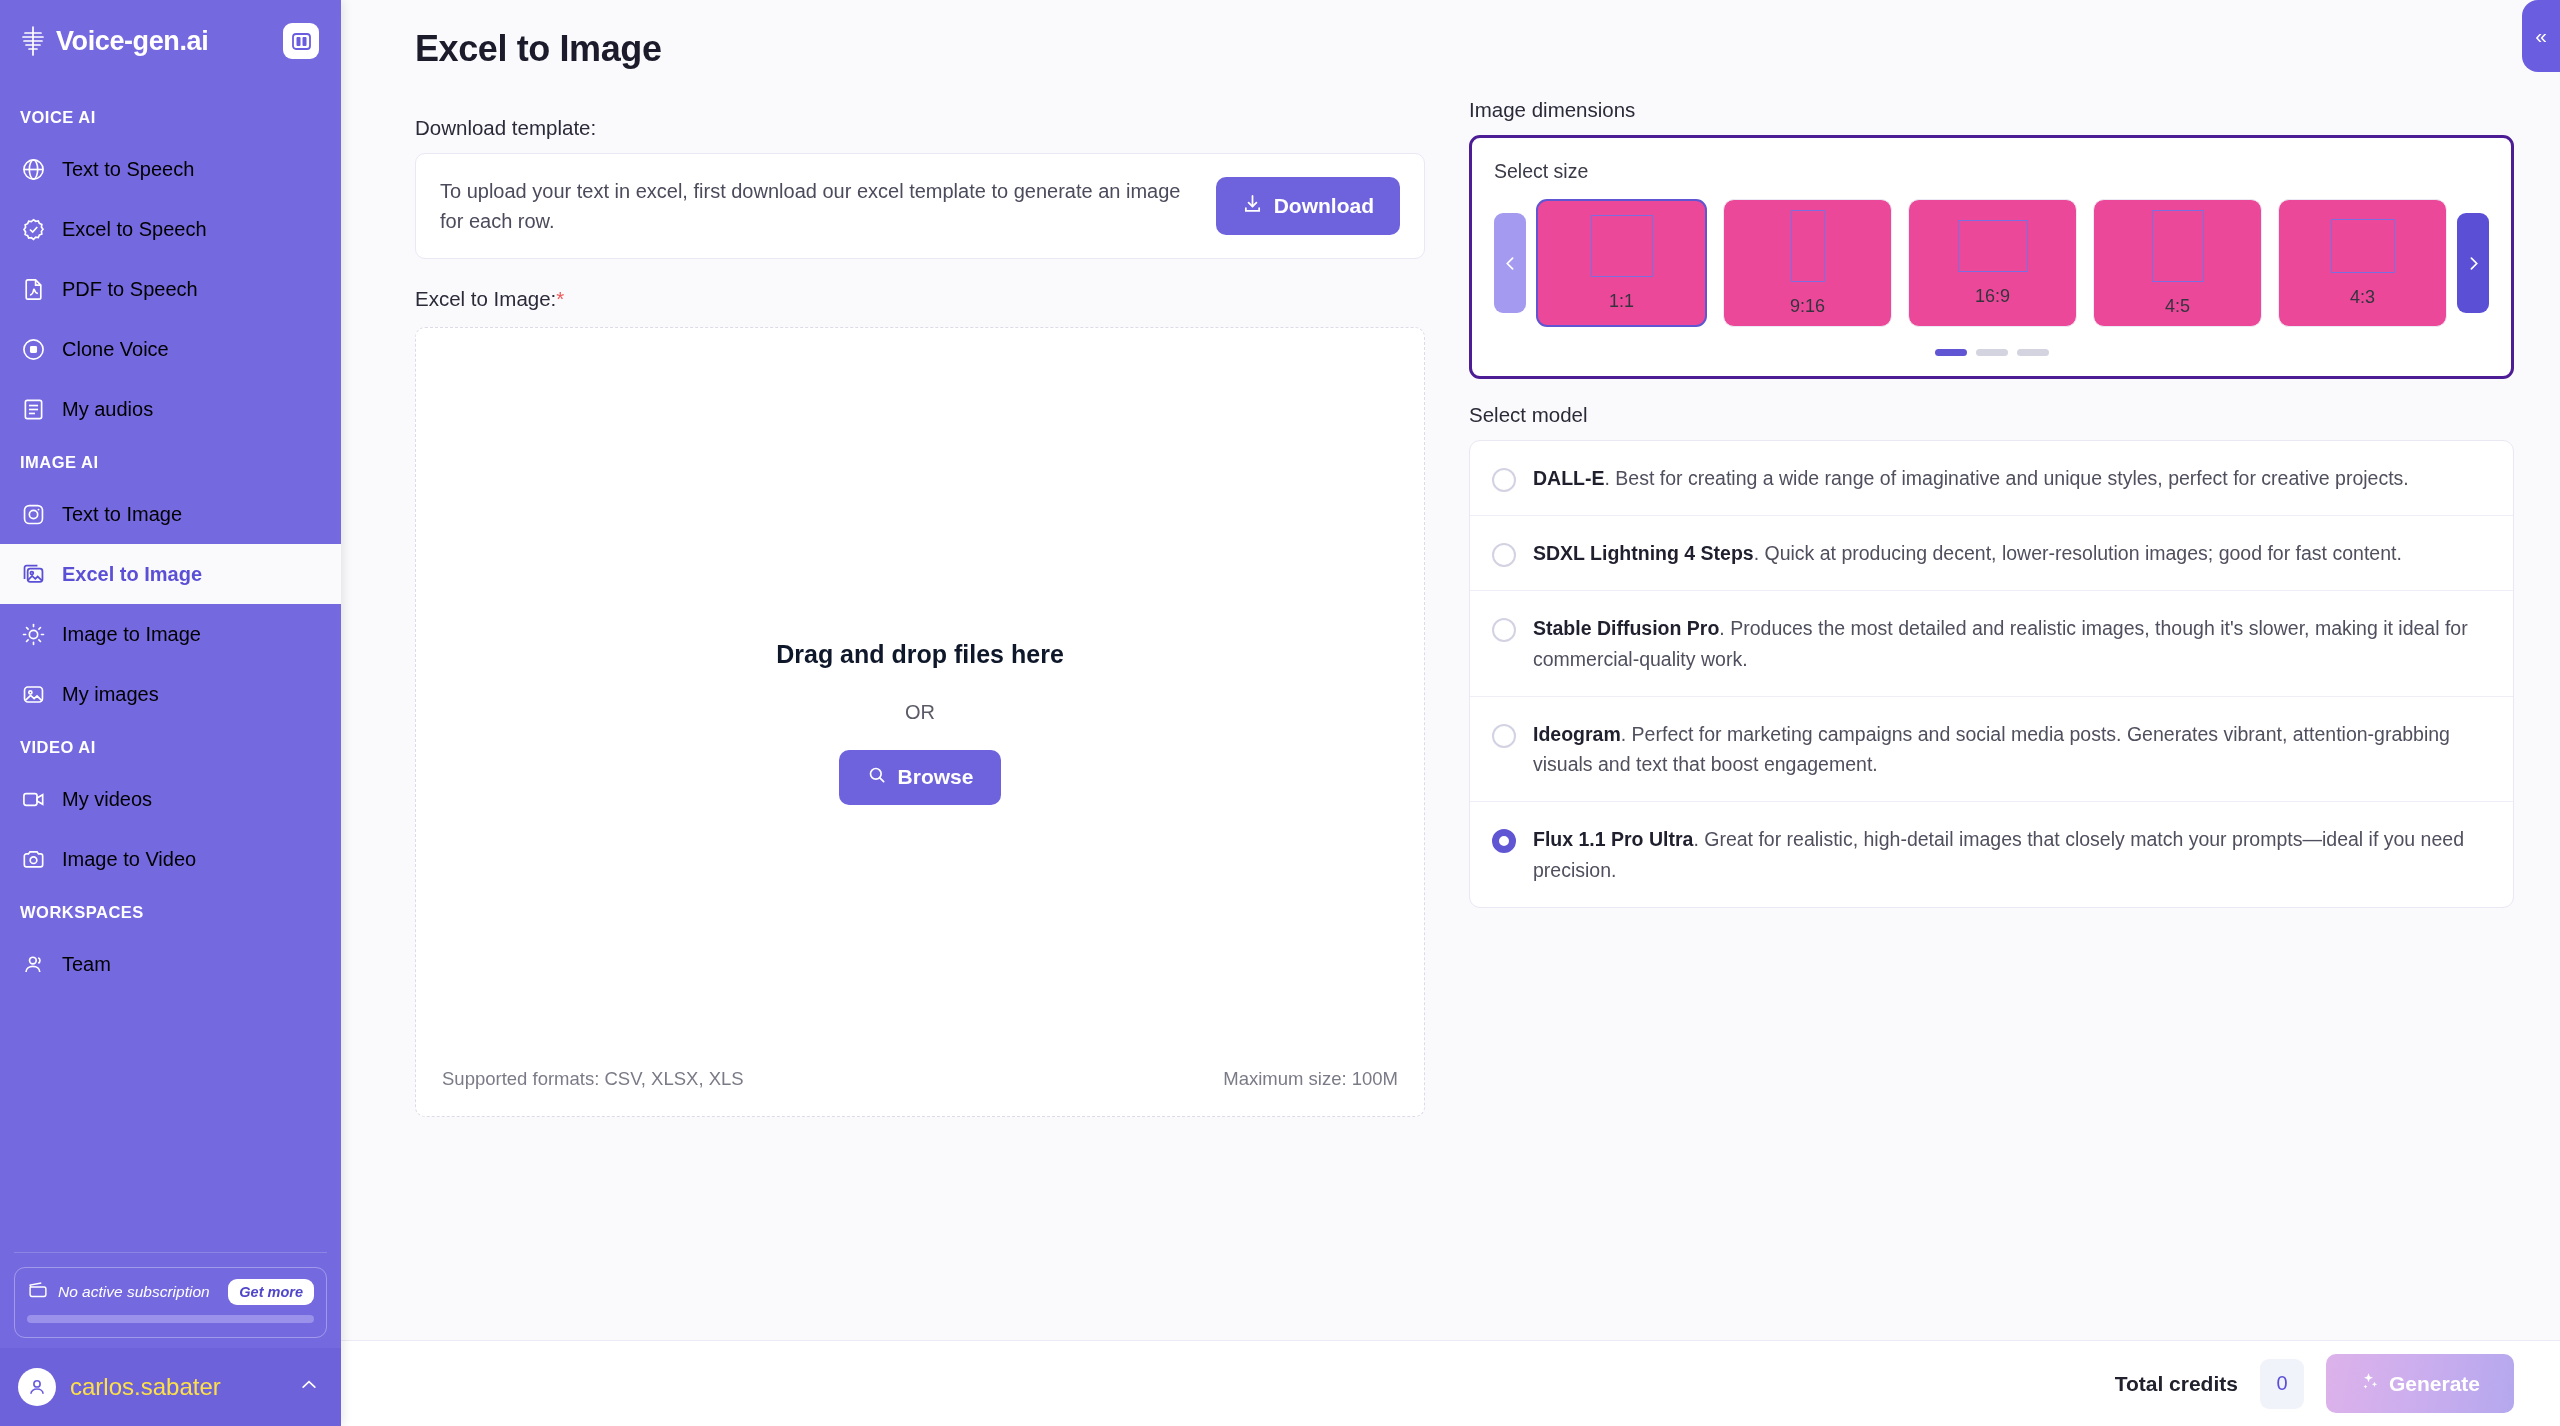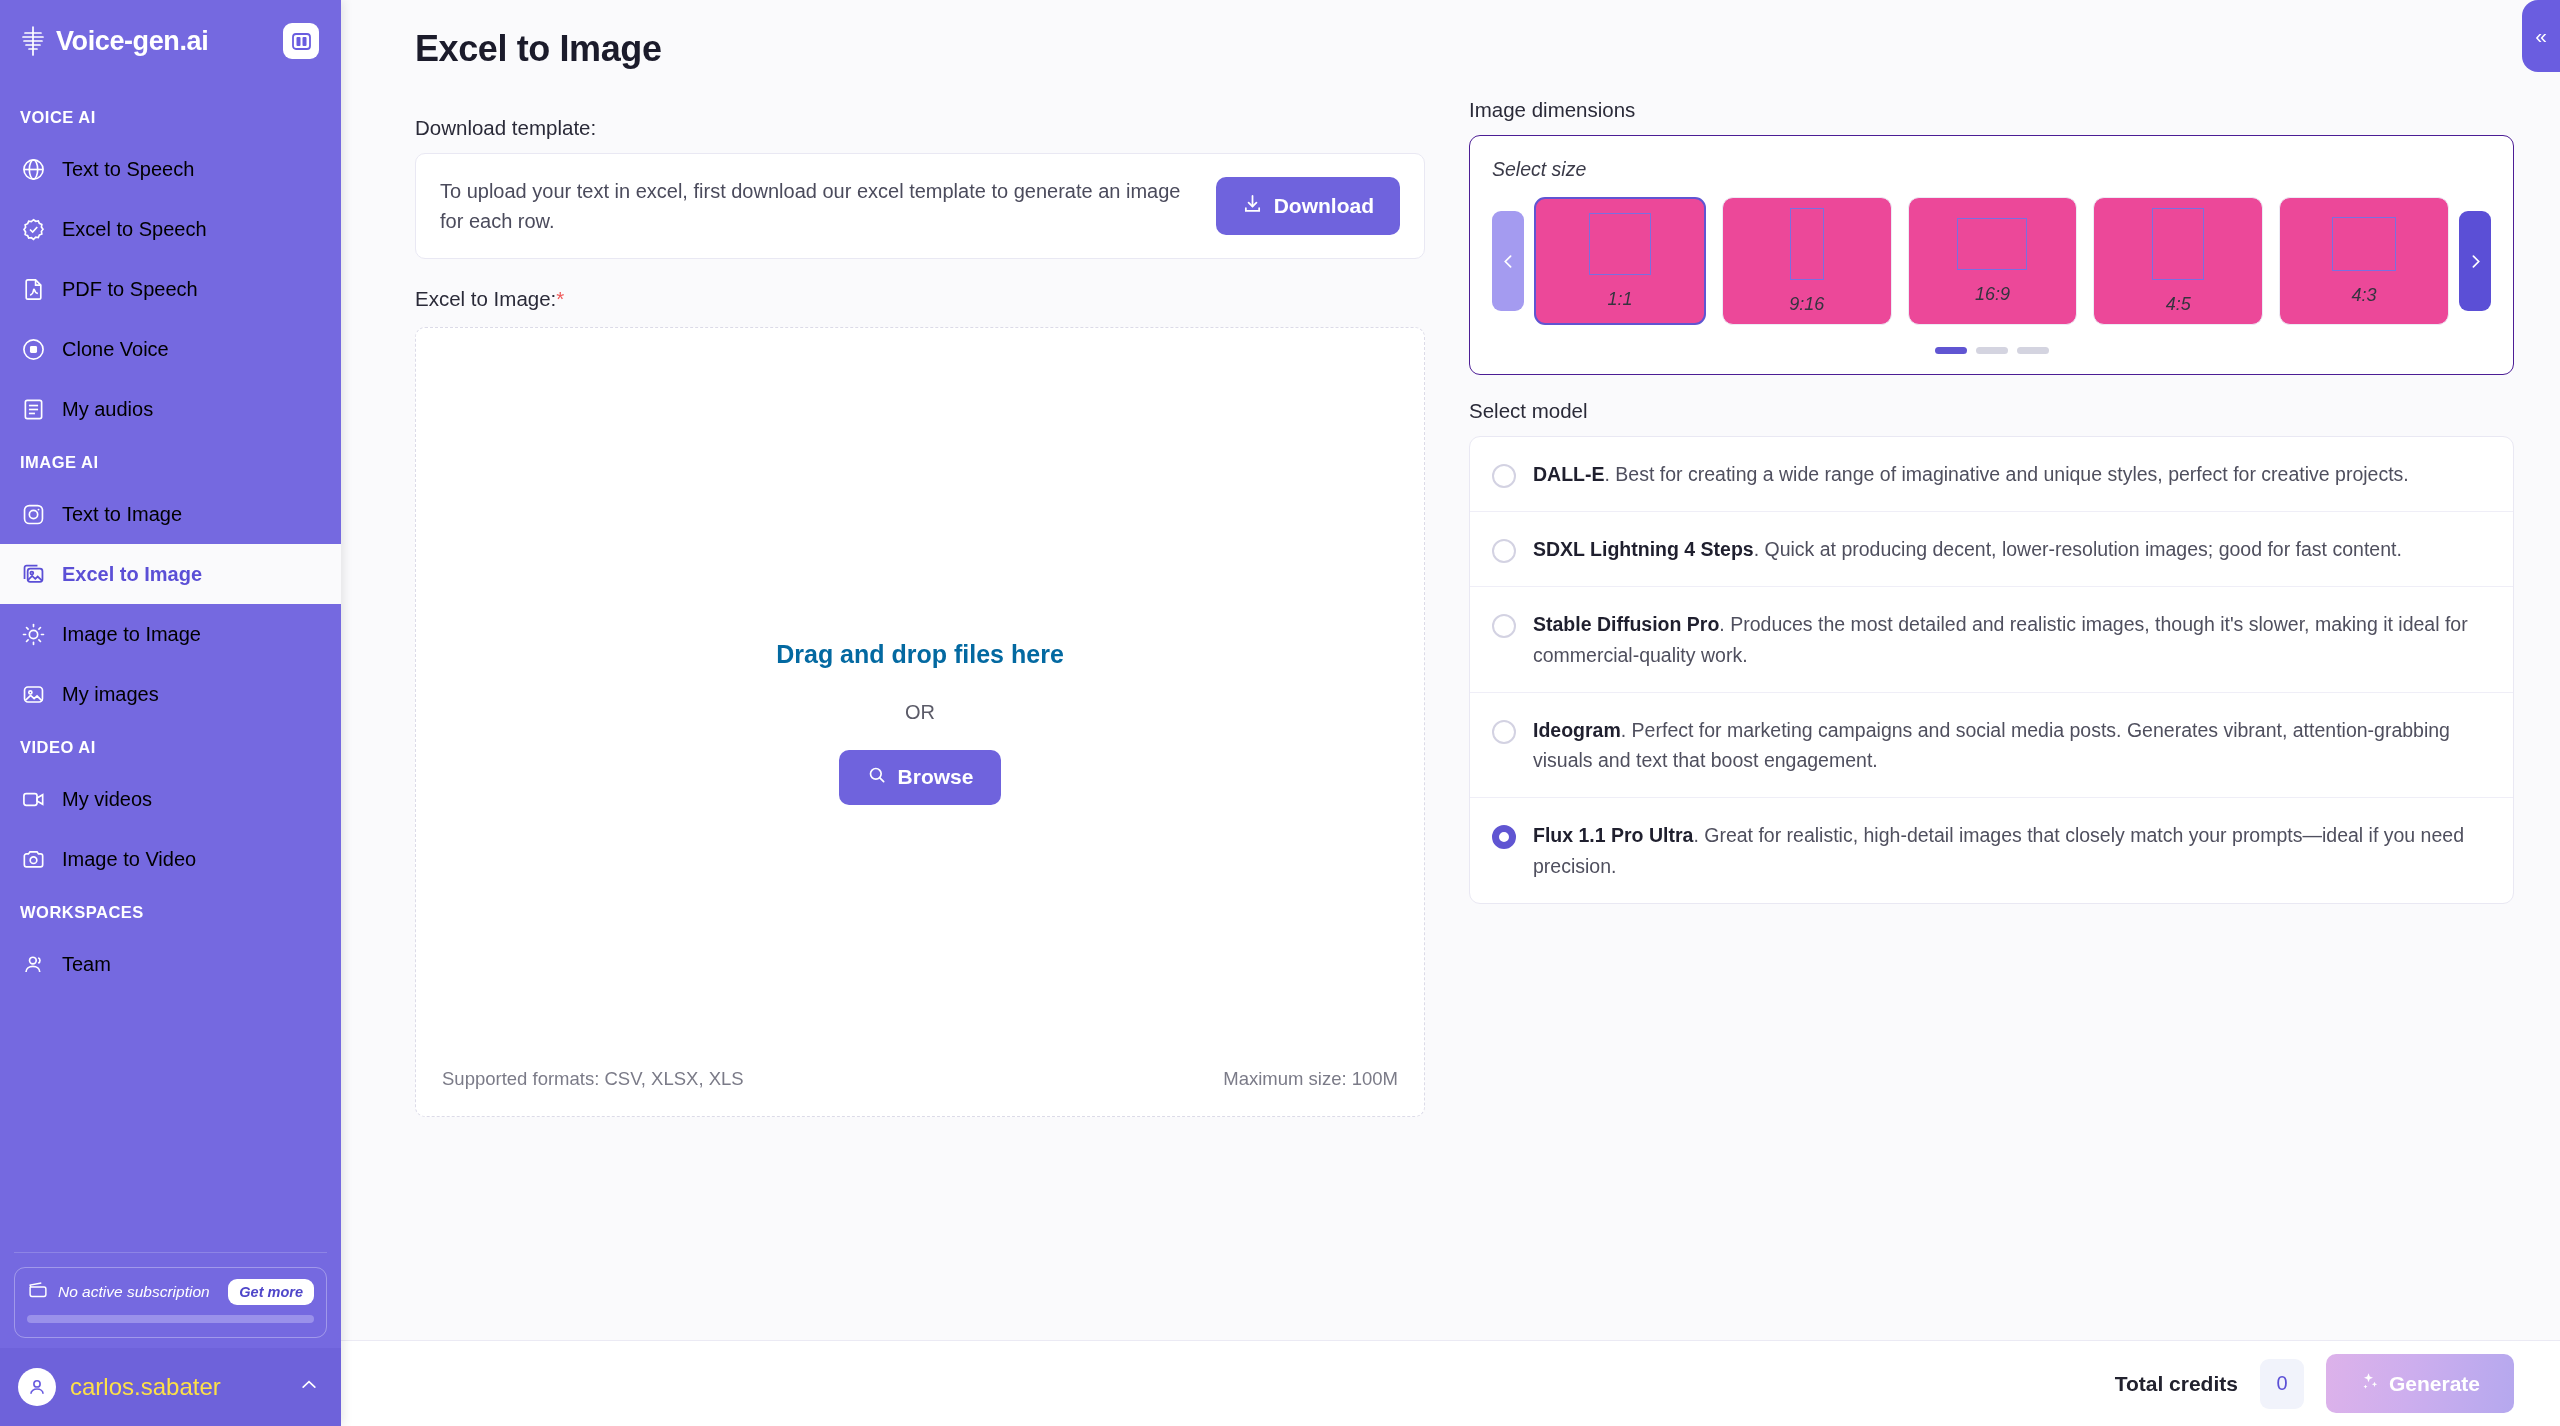--- a/index.html
+++ b/index.html
@@ -108,39 +108,38 @@
     display: flex; align-items: center; gap: 11px; cursor: pointer;
     white-space: nowrap; border: none;
   }
 
   .drop-zone {
     margin-top: 16px; background: #ffffff;
     border: 1.5px dashed #dcdbe8; border-radius: 10px;
     height: 790px; position: relative;
     display: flex; flex-direction: column; align-items: center; justify-content: center;
   }
-  .dz-title { font-size: 25px; font-weight: 700; color: #0369a1; }
+  .dz-title { font-size: 25px; font-weight: 700; color: #0f172a; }
   .dz-or { font-size: 20px; color: #5b5b68; margin: 32px 0 26px 0; }
   .btn-browse {
     background: #6f63dd; color: #fff; border: none; border-radius: 10px;
     padding: 15px 28px; font-size: 21px; font-weight: 700; cursor: pointer;
     display: flex; align-items: center; gap: 11px;
   }
   .dz-foot {
     position: absolute; left: 0; right: 0; bottom: 26px;
     display: flex; justify-content: space-between;
     padding: 0 26px; font-size: 18.5px; color: #7b7b88;
   }
 
   
   .sec-label { font-size: 20.5px; color: #2a2a38; margin-bottom: 13px; }
   .panel {
-    background: #ffffff; border: 1px solid #4c1d95; border-radius: 11px;
+    background: #ffffff; border: 3px solid #4c1d95; border-radius: 11px;
     padding: 22px 22px 20px 22px;
-    font-style: italic;
   }
   .select-size-lbl { font-size: 19.5px; color: #3a3a48; margin-bottom: 16px; }
   .carousel { display: flex; align-items: stretch; gap: 0; }
   .car-arrow {
     width: 32px; border-radius: 9px; display: flex; align-items: center;
     justify-content: center; cursor: pointer; flex: 0 0 32px;
     margin: 14px 0; color: #fff;
   }
   .car-arrow.prev { background: #a49bf0; }
   .car-arrow.next { background: #5b4fd6; }

